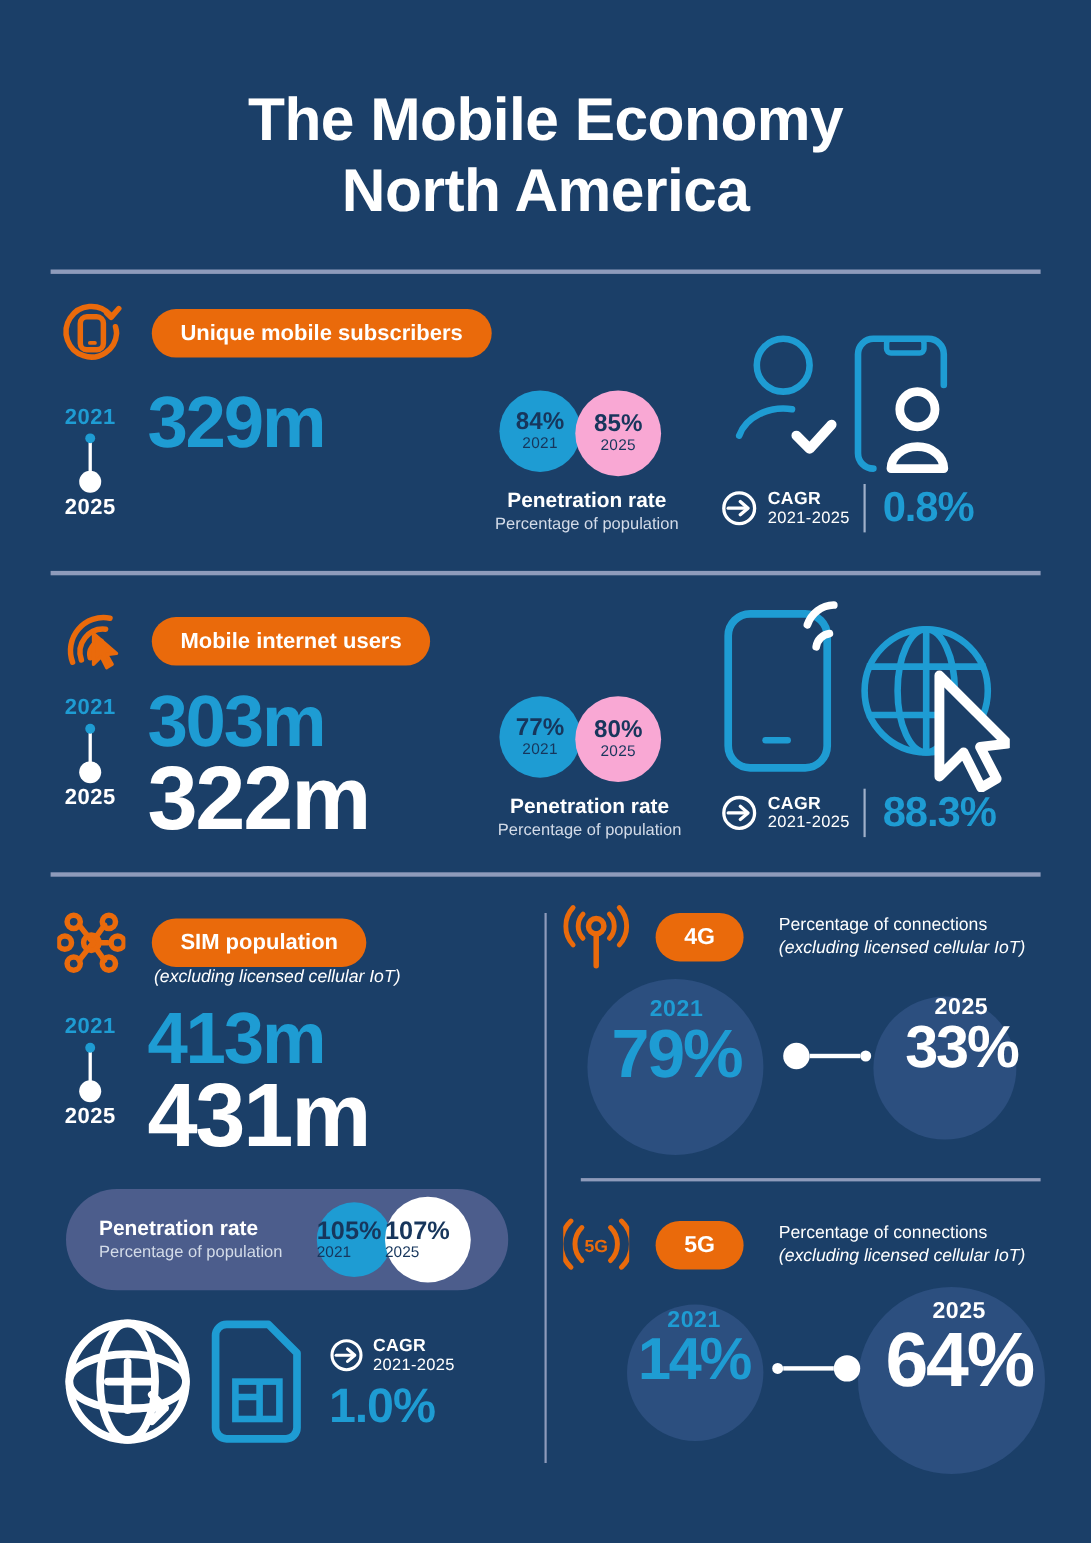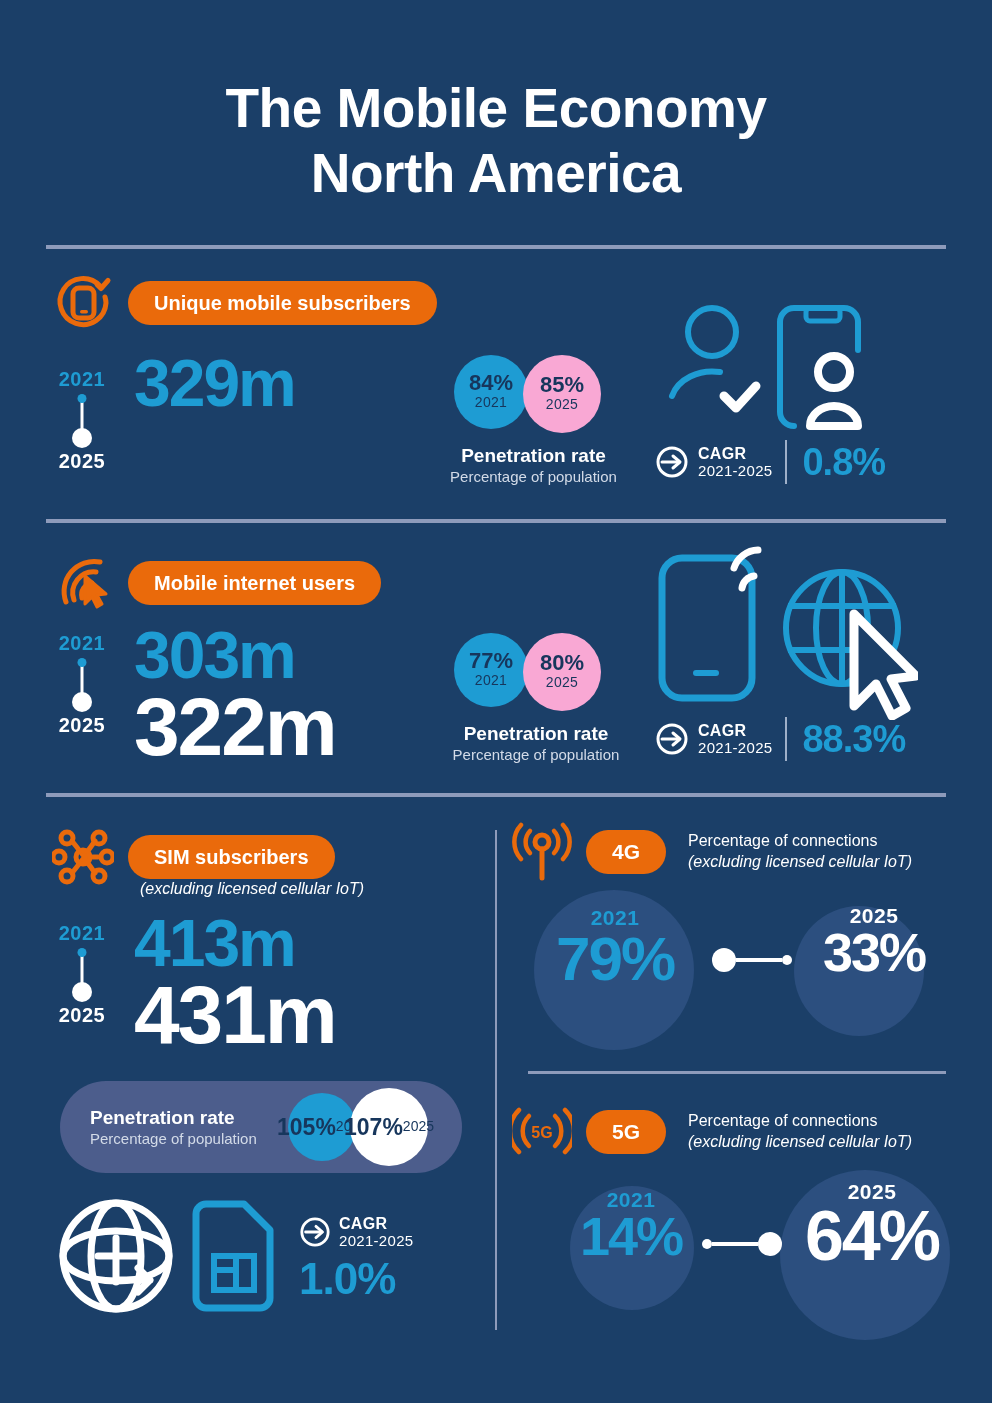--- a/index.html
+++ b/index.html
@@ -48,21 +48,21 @@
     justify-content: center;
     background: #ea6a0b;
     color: #ffffff;
     font-weight: bold;
     border-radius: 999px;
   }
   .pill-lg { height: 44px; padding: 0 26px; font-size: 20px; }
   .pill-g  { height: 44px; width: 80px; font-size: 21px; }
 
   
-  .sect-head { position: absolute; display: flex; align-items: center; gap: 14px; }
+  .sect-head { position: absolute; display: flex; align-items: center; gap: 24px; }
 
   .ico { flex: 0 0 auto; display: block; }
 
   
   .yearaxis {
     position: absolute;
     width: 58px;
     text-align: center;
     color: #ffffff;
   }
@@ -136,21 +136,21 @@
     position: absolute;
     background: #4c5d8c;
     border-radius: 999px;
     display: flex; align-items: center;
   }
   .pen-capsule .txt { margin-left: 30px; }
   .pen-capsule .txt .t1 { color:#ffffff; font-weight:bold; font-size:19px; }
   .pen-capsule .txt .t2 { color:#d3dbe8; font-size:15px; margin-top:1px; }
   .pen-capsule .cbub {
     border-radius: 50%;
-    display:flex; flex-direction:row; align-items:center; justify-content:center;
+    display:flex; flex-direction:column; justify-content:center;
     color:#17365c;
   }
   .pen-capsule .cbub .pct { font-size: 23px; font-weight:bold; line-height:1; }
   .pen-capsule .cbub .yr { font-size: 14px; line-height:1.25; }
 
   
   .gblock { position: absolute; }
   .gcompare { position: relative; height: 160px; }
   .halo { position: absolute; border-radius: 50%; background: #2c4f7f; }
   .gside { position: absolute; text-align: center; }
@@ -324,21 +324,21 @@
       <path d="M20 15 L31 29 M43 15 L33 29 M20 47 L31 33 M43 47 L33 33 M37 31 L46 31" stroke="#ea6a0b" stroke-width="5" stroke-linecap="round"></path>
       <circle cx="31" cy="31" r="7" fill="none" stroke="#ea6a0b" stroke-width="5"></circle>
       <circle cx="15" cy="12" r="6" fill="none" stroke="#ea6a0b" stroke-width="5"></circle>
       <circle cx="47" cy="12" r="6" fill="none" stroke="#ea6a0b" stroke-width="5"></circle>
       <circle cx="15" cy="50" r="6" fill="none" stroke="#ea6a0b" stroke-width="5"></circle>
       <circle cx="47" cy="50" r="6" fill="none" stroke="#ea6a0b" stroke-width="5"></circle>
       <circle cx="7" cy="31" r="6" fill="none" stroke="#ea6a0b" stroke-width="5"></circle>
       <circle cx="55" cy="31" r="6" fill="none" stroke="#ea6a0b" stroke-width="5"></circle>
     </svg>
     <div class="pill pill-lg">
-      <span>SIM subscribers</span>
+      <span>SIM population</span>
     </div>
   </div>
 
   <div class="subnote" style="left:140px; top:880px;">(excluding licensed cellular IoT)</div>
 
   <div class="yearaxis" style="left:53px; top:922px;">
     <div class="y-top">2021</div>
     <div class="stick">
       <div class="line"></div>
       <div class="dot-sm"></div>

